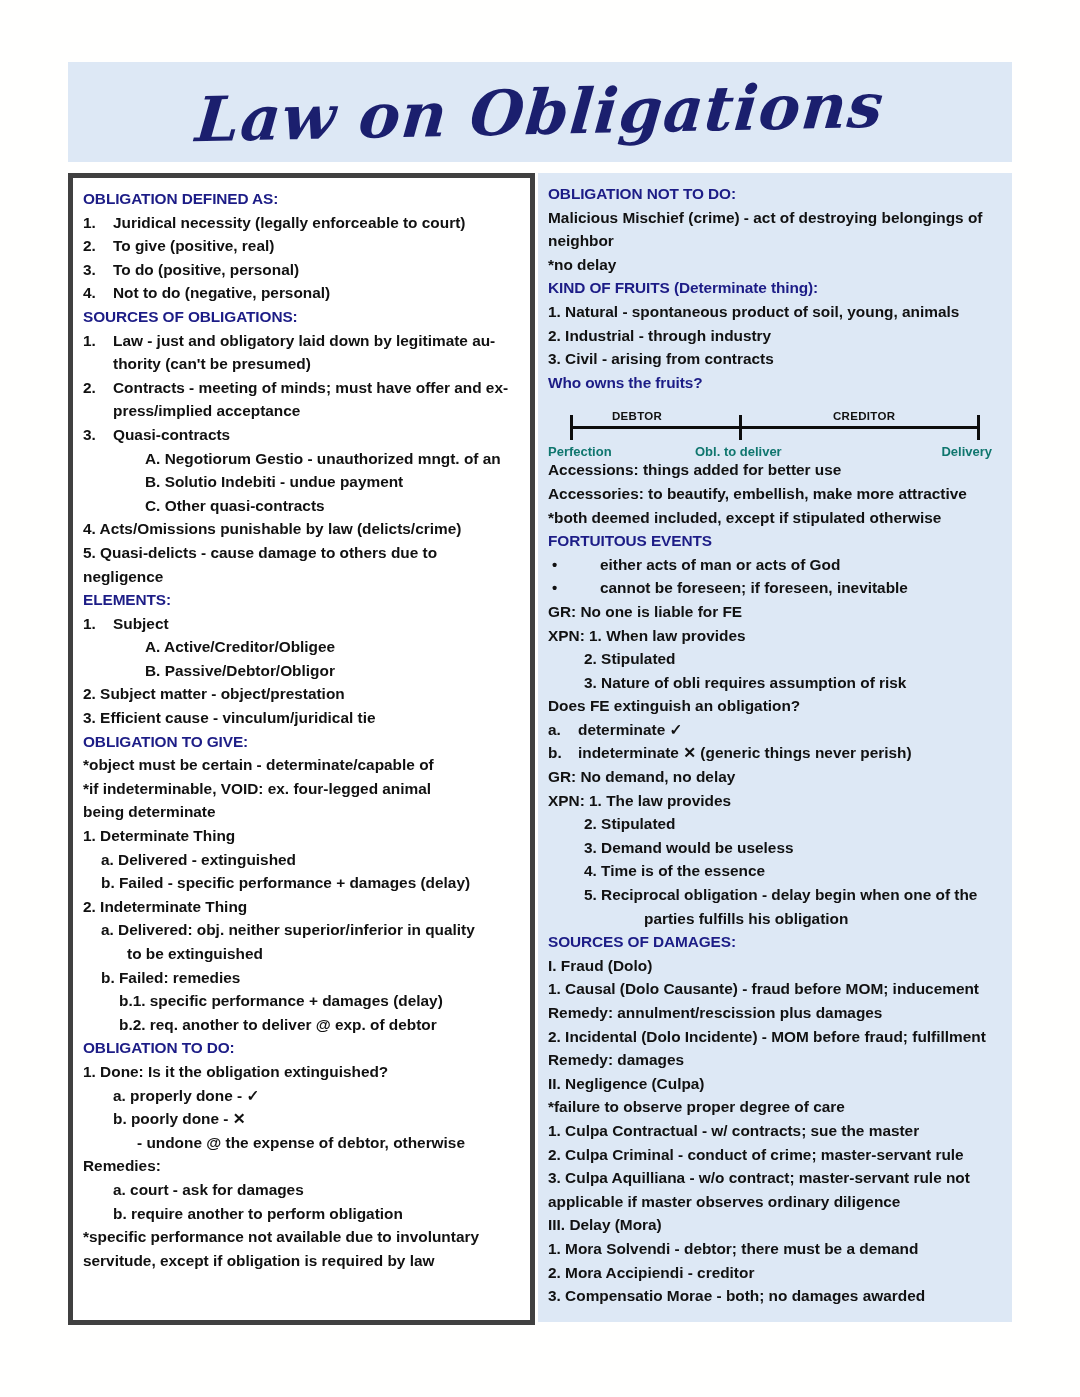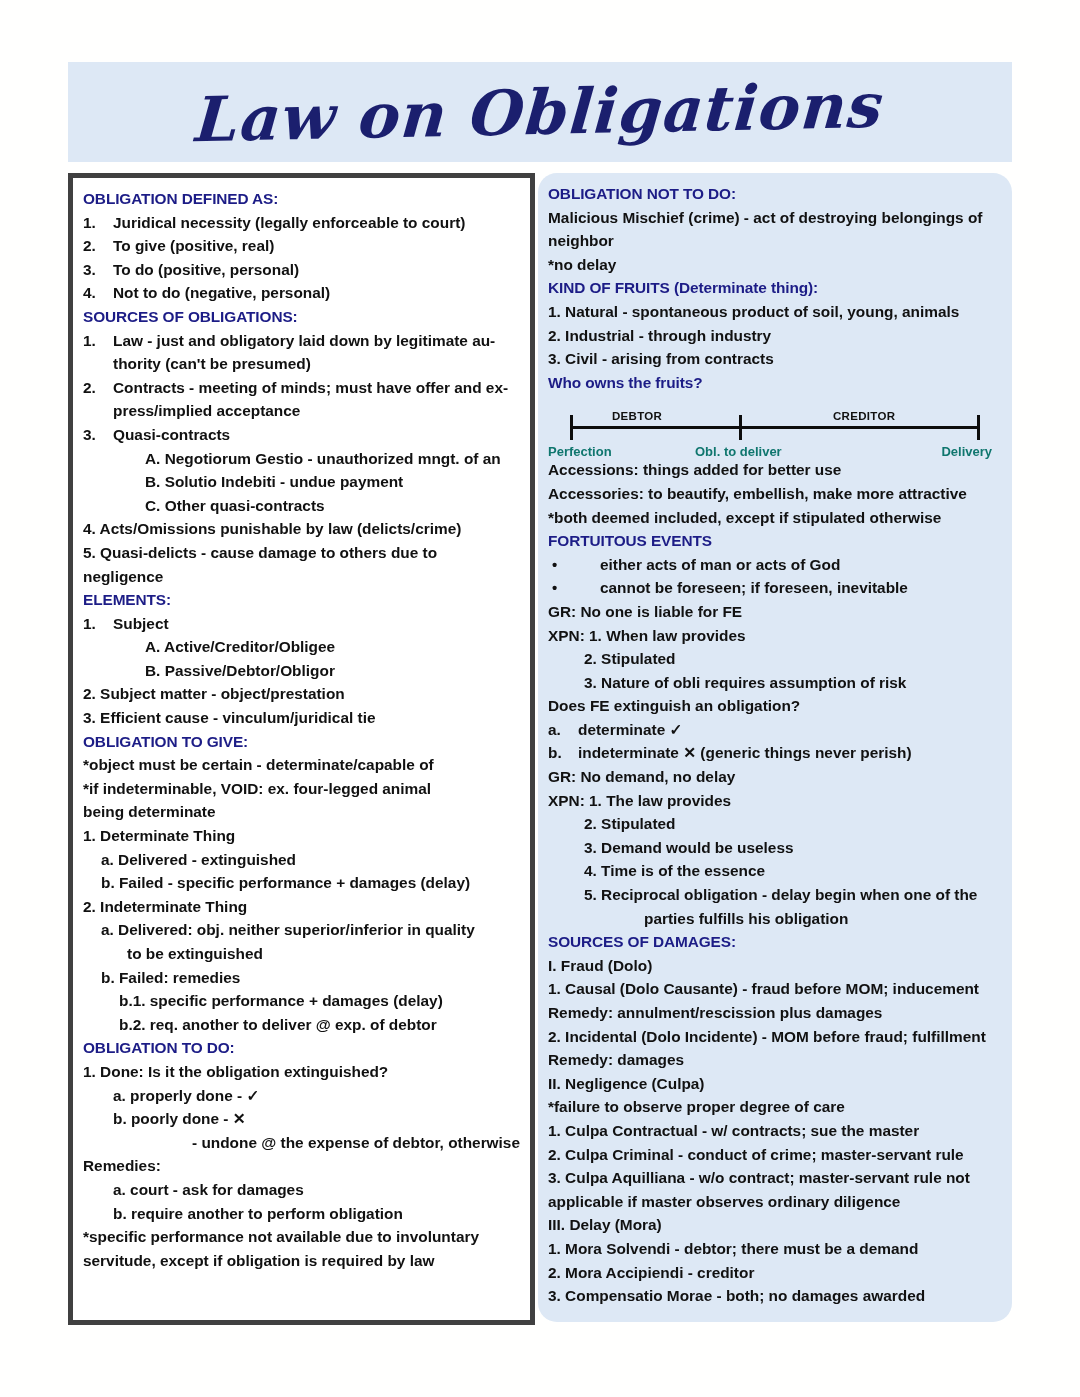--- a/index.html
+++ b/index.html
@@ -65,21 +65,20 @@
     background: #ffffff;
     border: 5px solid #404040;
     padding: 9px 10px 6px 10px;
   }
   .col-right {
     left: 538px;
     width: 474px;
     height: 1149px;
     background: #dde8f5;
     padding: 9px 10px 6px 10px;
-    border-radius: 19px;
   }
 
   
   .hd {
     color: #1c1c86;
     font-weight: 700;
     font-size: 15.4px;
     letter-spacing: -0.1px;
   }
   .ln { display: block; }
@@ -95,21 +94,21 @@
     width: 30px;
   }
   .row .txt { flex: 1 1 auto; }
 
   .i1 { padding-left: 18px; }
   .i2 { padding-left: 62px; }
   .i3 { padding-left: 44px; }
   .i5 { padding-left: 36px; }
   .i6 { padding-left: 96px; }
   .i7 { padding-left: 30px; }
-  .i8 { padding-left: 54px; text-align: right; }
+  .i8 { padding-left: 54px; }
 
   .bul {
     display: flex;
     align-items: flex-start;
   }
   .bul .dot {
     flex: 0 0 auto;
     width: 40px;
     padding-left: 4px;
     font-size: 15px;

